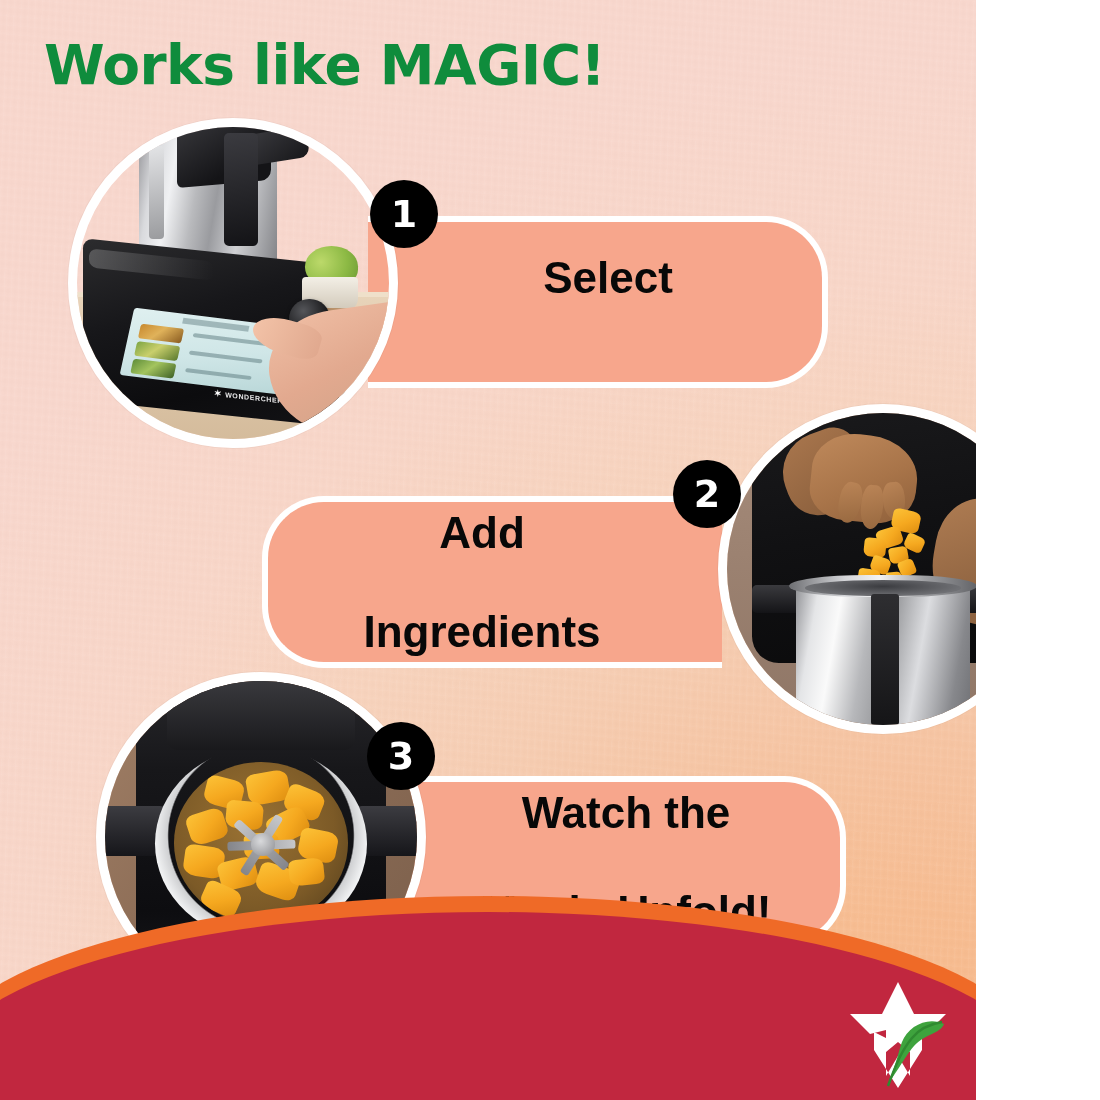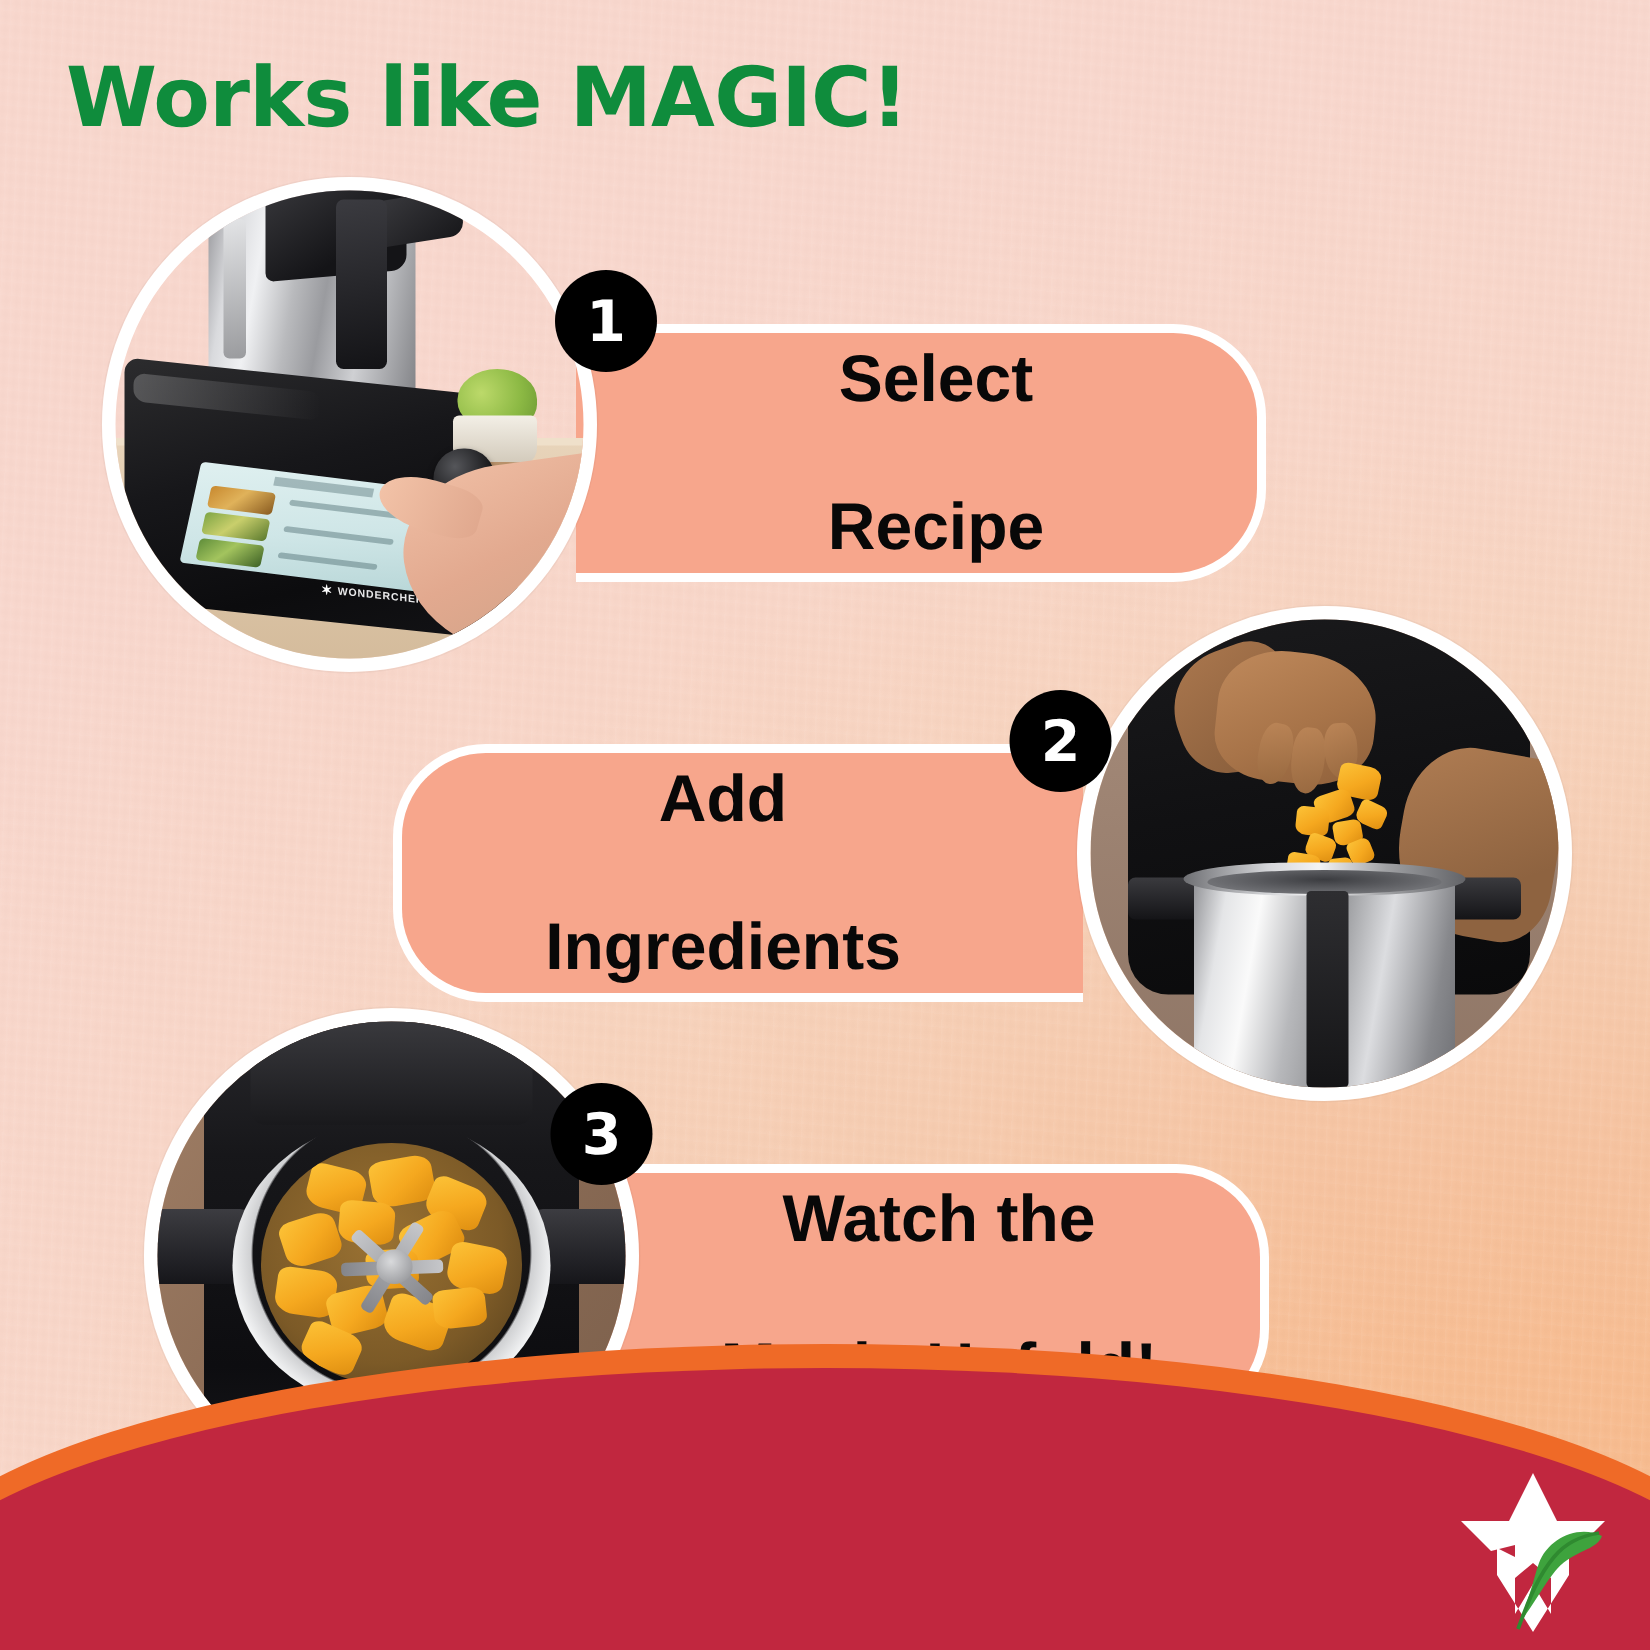--- a/index.html
+++ b/index.html
@@ -5,21 +5,21 @@
   html, body {
     margin: 0;
     padding: 0;
     background: #ffffff;
   }
   body {
     font-family: "Liberation Sans", sans-serif;
   }
   #poster {
     position: relative;
-    width: 1100px;
+    width: 976px;
     height: 1100px;
     overflow: hidden;
     background: #f8d5ca;
   }
   
   .bg-base {
     position: absolute;
     inset: 0;
     background:
       radial-gradient(ellipse 120% 95% at 95% 100%, #f7b98b 0%, #f7bd92 18%, #f6c3a0 32%, #f6cdb2 48%, #f7d3bd 62%, #f8d6c8 78%, #f8d7cd 100%);
@@ -59,21 +59,21 @@
     text-align: center;
     color: #080808;
     font-weight: 700;
     font-size: 44px;
     line-height: 1.12;
     z-index: 3;
   }
   .pill span { display: block; padding: 0 14px; }
 
   .pill-1 {
-    left: 384px; top: 216px; width: 460px; height: 172px;
+    left: 368px; top: 216px; width: 460px; height: 172px;
     border-radius: 0 62px 62px 0;
     border-left: none;
     padding-left: 26px;
   }
   .pill-2 {
     left: 262px; top: 496px; width: 460px; height: 172px;
     border-radius: 62px 0 0 62px;
     border-right: none;
     padding-right: 26px;
   }
@@ -414,21 +414,20 @@
 <div id="poster">
 
   <div class="bg-base"></div>
   <div class="bg-noise"></div>
 
   <div class="title">Works like MAGIC!</div>
 
   <div class="pill pill-1">
     <span>
       <span>Select</span><br>
-      <span>Recipe</span>
     </span>
   </div>
 
   <div class="pill pill-3">
     <span>
       <span>Watch the</span><br>
       <span>Magic Unfold!</span>
     </span>
   </div>
 

